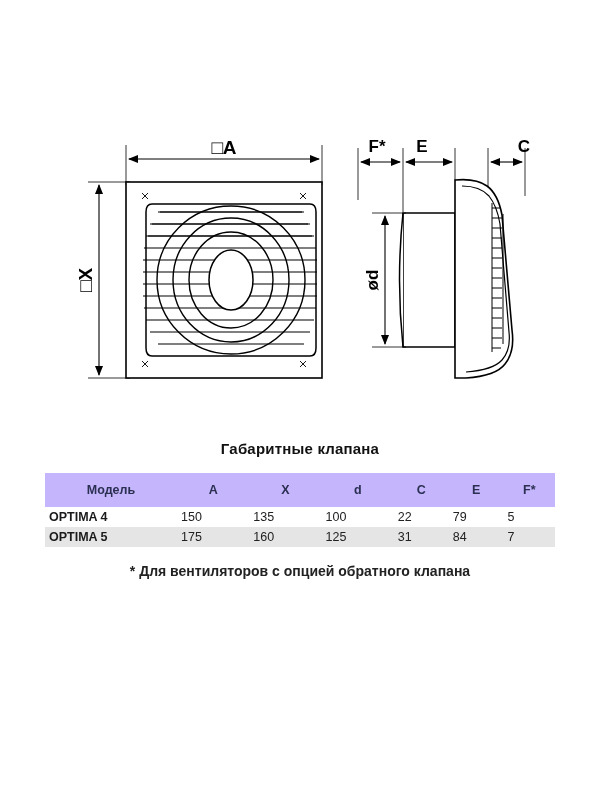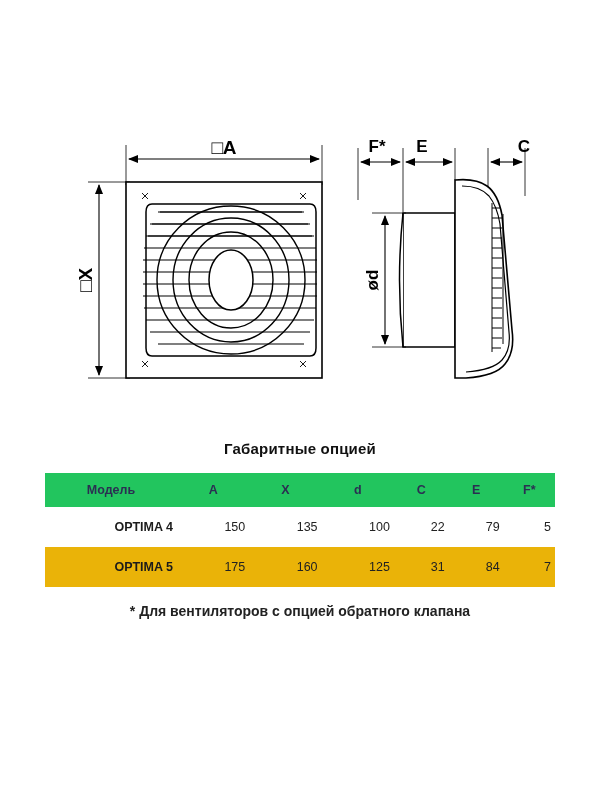--- a/index.html
+++ b/index.html
@@ -42,48 +42,48 @@
   }
 
   table.dims {
     border-collapse: collapse;
     width: 510px;
     margin: 0 auto;
     font-size: 12.5px;
   }
 
   table.dims th {
-    background: #22c55e;
+    background: #c4b5fd;
     color: #2b2f52;
     font-weight: bold;
     padding: 10px 4px;
     text-align: center;
     border: none;
     font-size: 12.5px;
   }
 
   table.dims th.model-col,
   table.dims td.model-col {
     width: 132px;
   }
 
   table.dims td {
-    padding: 13px 4px;
-    text-align: right;
+    padding: 3px 4px;
+    text-align: left;
     border: none;
     color: #222222;
     font-size: 12.5px;
   }
 
   table.dims tr.row-odd td {
     background: #ffffff;
   }
 
   table.dims tr.row-even td {
-    background: #eab308;
+    background: #e5e5e5;
   }
 
   table.dims td.model-col {
     font-weight: bold;
     color: #1b1b1b;
   }
 
   .footnote {
     text-align: center;
     font-size: 14px;
@@ -211,21 +211,21 @@
         <line x1="372" y1="347" x2="406" y2="347" stroke="#000" stroke-width="0.8"></line>
         <line x1="385" y1="216" x2="385" y2="344" stroke="#000" stroke-width="1.1" marker-start="url(#arrHs)" marker-end="url(#arrH)"></line>
       </g>
 
       <text x="0" y="0" transform="translate(378,280) rotate(-90)" font-family="Liberation Sans, sans-serif" font-size="17" font-weight="bold" text-anchor="middle" fill="#000">ød</text>
     </g>
   </svg>
 </div>
 
 <div id="table-area">
-  <div class="table-title">Габаритные опцией</div>
+  <div class="table-title">Габаритные клапана</div>
 
   <table class="dims">
     <thead>
       <tr>
         <th class="model-col">Модель</th>
         <th>A</th>
         <th>X</th>
         <th>d</th>
         <th>C</th>
         <th>E</th>

